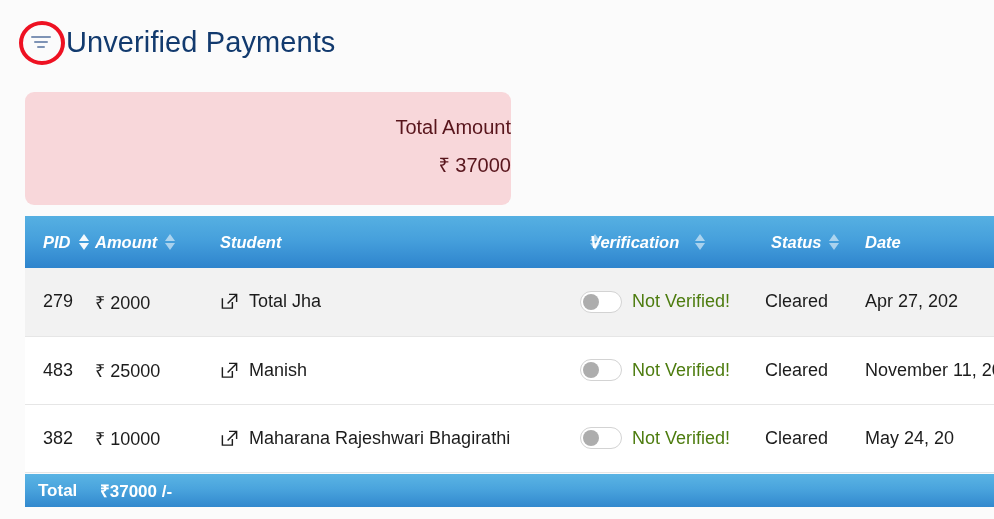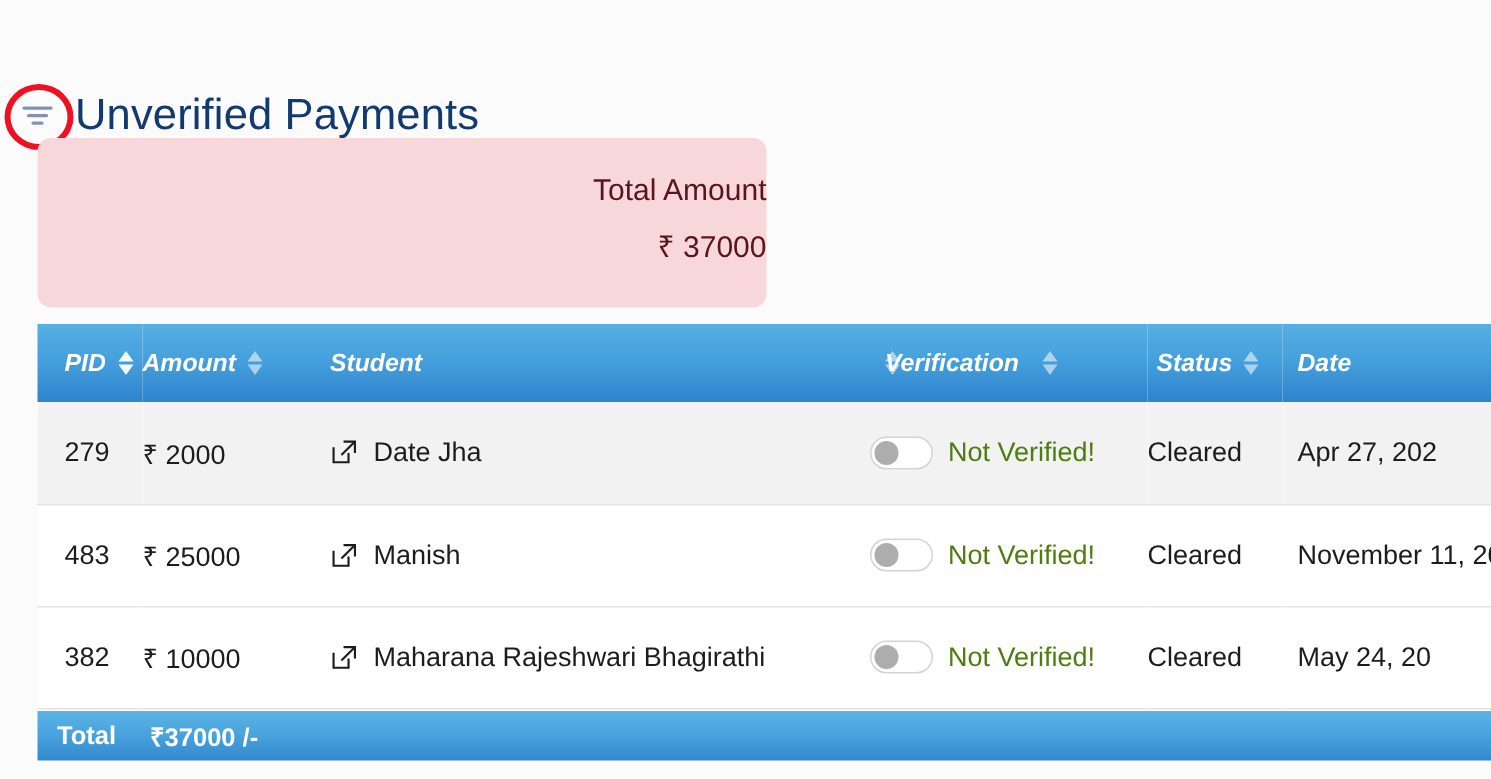--- a/index.html
+++ b/index.html
@@ -17,23 +17,22 @@
     overflow: hidden;
   }
 
   
   .page-header {
     position: absolute;
     left: 0; top: 0;
     width: 994px; height: 84px;
     display: flex;
     align-items: center;
-    padding-left: 8px;
+    padding-left: 24px;
     background: #fbfbfb;
-    margin-top: 35px;
   }
   .filter-icon-wrap {
     position: relative;
     width: 34px; height: 34px;
     display: flex; align-items: center; justify-content: center;
     flex: none;
     cursor: pointer;
     margin-right: 8px;
   }
   .filter-icon {
@@ -287,21 +286,21 @@
         <tr class="odd">
           <td class="cell-pid">279</td>
           <td class="cell-amount">₹ 2000</td>
           <td class="cell-student">
             <div class="student-cell">
               <svg class="ext-link-icon" viewBox="0 0 20 20">
                 <path d="M2.5 6.5 L2.5 17 L13 17 L13 10.5" fill="none" stroke="#1c1c1c" stroke-width="1.5"></path>
                 <path d="M9.5 2.5 L17.5 2.5 L17.5 10.5" fill="none" stroke="#1c1c1c" stroke-width="1.5"></path>
                 <path d="M8 12 L17.2 2.8" fill="none" stroke="#1c1c1c" stroke-width="1.5"></path>
               </svg>
-              <span>Date Jha</span>
+              <span>Total Jha</span>
             </div>
           </td>
           <td>
             <div class="verif-cell">
               <div class="toggle">
                   <div class="knob"></div>
                 </div>
               <span class="verif-text">Not Verified!</span>
             </div>
           </td>

